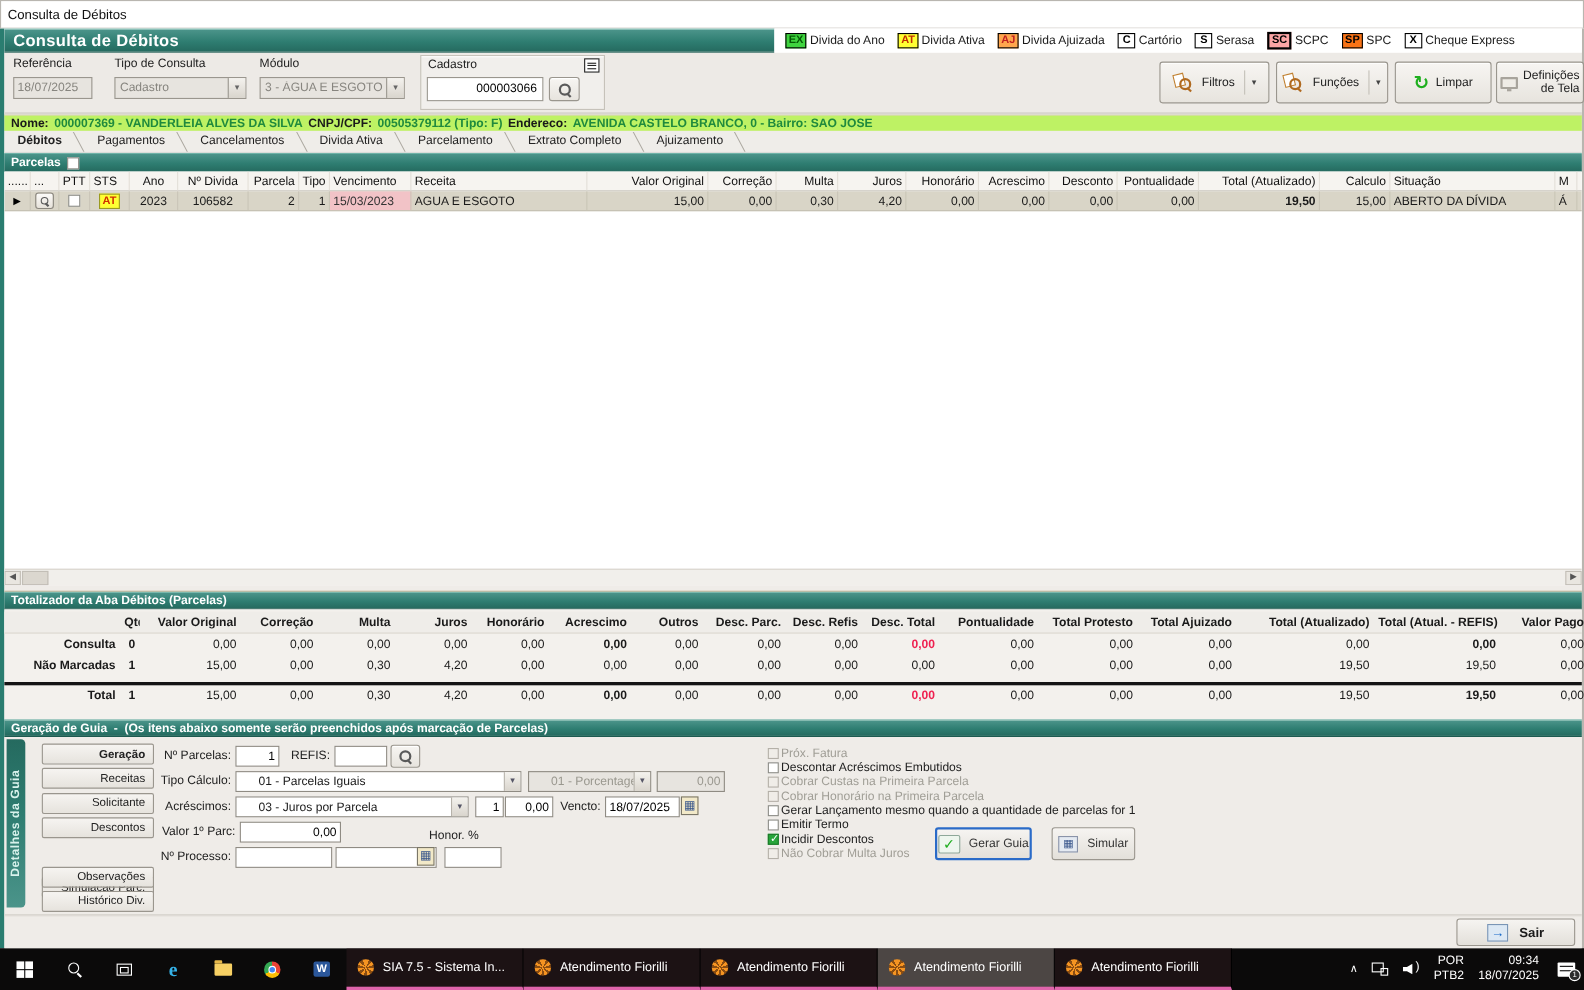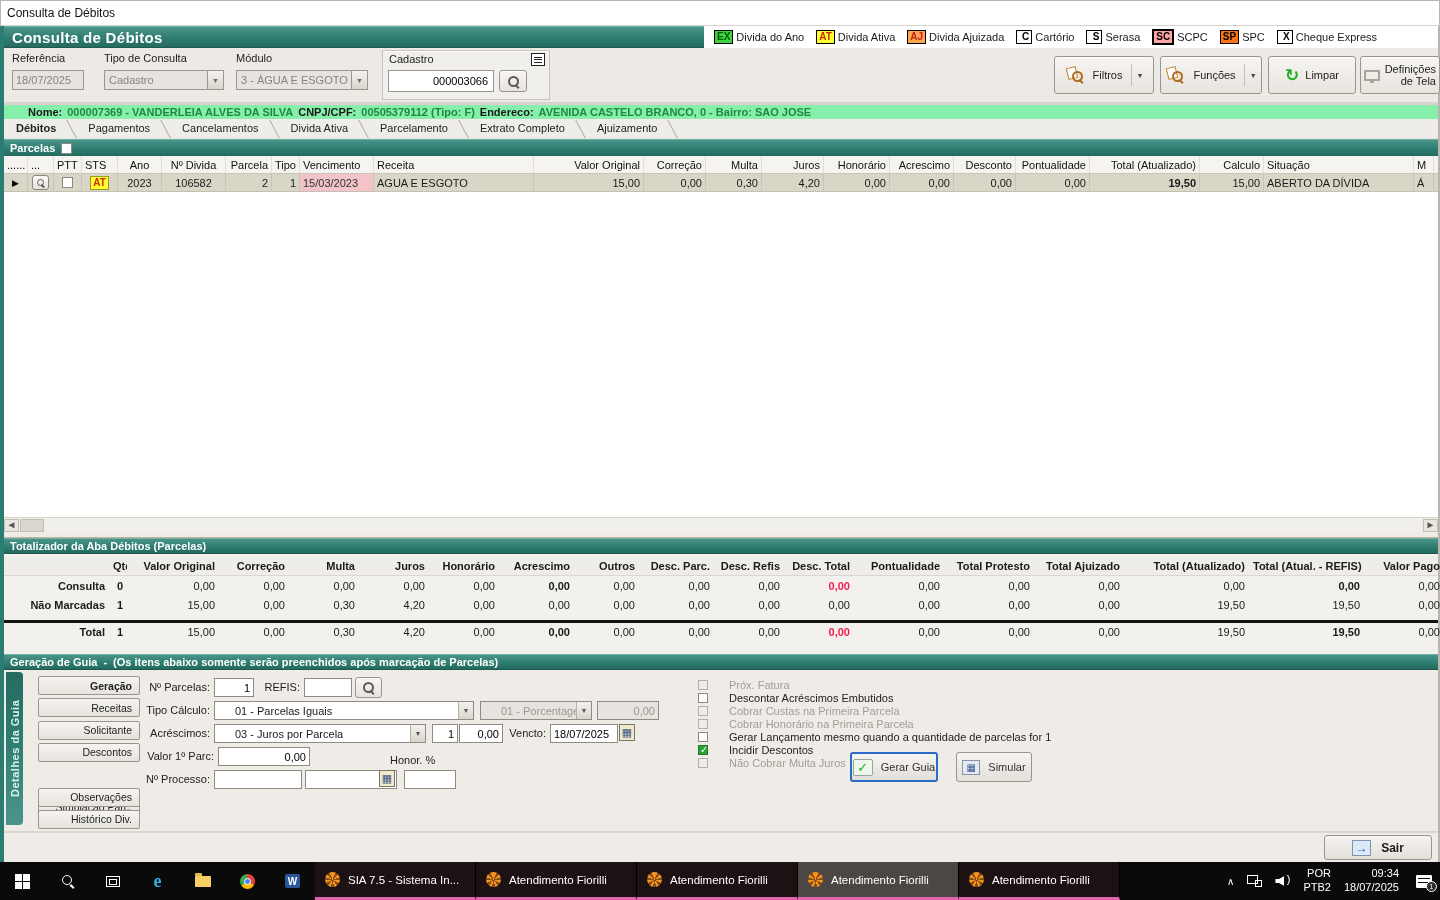--- a/index.html
+++ b/index.html
@@ -10,21 +10,21 @@
   
   .titlebar{height:26px;background:#fff;border:1px solid #b9b6b0;border-bottom:1px solid #d7d4cf;display:flex;align-items:center;padding-left:6px;font-size:12px;color:#111}
 
   
   .appbody{border-left:4px solid #2a7d70;border-right:2px solid #b9b6b0;flex:1;display:flex;flex-direction:column;min-height:0}
   .app-header{height:22px;display:flex;align-items:stretch;background:#fff}
   .teal{background:linear-gradient(180deg,#4b948a 0%,#2e7d71 55%,#256a5f 100%);color:#fff}
   .app-title{width:700px;display:flex;align-items:center;padding-left:8px;font-size:15px;font-weight:bold;letter-spacing:.3px;border-top:1px solid #6fb3a8;border-bottom:1px solid #1c5a50}
   .legend{flex:1;display:flex;align-items:center;gap:12px;padding-left:10px;background:#fff}
   .legend-item{display:flex;align-items:center;gap:3px;white-space:nowrap}
-  .legend-code{display:inline-block;min-width:16px;text-align:right;font-weight:bold;font-size:10px;border:1px solid #000;padding:0 2px;line-height:12px}
+  .legend-code{display:inline-block;min-width:16px;text-align:center;font-weight:bold;font-size:10px;border:1px solid #000;padding:0 2px;line-height:12px}
   .legend-code.thick{border-width:2px}
   .legend-label{font-size:11px}
 
   
   .toolbar{height:56px;position:relative;background:#edeae6;border-bottom:2px solid #d8d5cf}
   .fld-label{position:absolute;font-size:11px;color:#222}
   .inp{position:absolute;height:20px;border:1px solid #9a968e;background:#fff;font-size:11px;padding:0 3px;font-family:inherit}
   .inp.dis{background:#e7e4df;color:#87857f}
   .combo{position:absolute;height:20px;border:1px solid #9a968e;background:#e7e4df;display:flex;align-items:center}
   .combo .ct{flex:1;padding:0 4px;color:#87857f;white-space:nowrap;overflow:hidden}
@@ -39,21 +39,21 @@
   .mag::after{content:'';position:absolute;left:9px;top:9px;width:5px;height:2px;background:#5a5a5a;transform:rotate(45deg);transform-origin:0 0}
   .mag.orange::before{border-color:#b06a20}
   .mag.orange::after{background:#b06a20}
   .doc{position:absolute;width:10px;height:12px;background:#fff;border:1px solid #c08030;transform:rotate(-14deg);left:2px;top:1px}
   .ico-wrap{position:relative;width:22px;height:18px;flex:0 0 auto}
   .recycle{color:#1faf1f;font-size:17px;font-weight:bold;line-height:1}
   .monitor{width:16px;height:11px;border:2px solid #a8a49c;border-radius:1px;position:relative;background:#efece6}
   .monitor::after{content:'';position:absolute;left:4px;bottom:-4px;width:4px;height:2px;background:#a8a49c}
 
   
-  .person{height:15px;background:#86efac;border-top:1px solid #e3cdd2;display:flex;align-items:center;gap:5px;padding-left:24px;font-weight:bold;white-space:nowrap;overflow:hidden}
+  .person{height:15px;background:#bef264;border-top:1px solid #e3cdd2;display:flex;align-items:center;gap:5px;padding-left:6px;font-weight:bold;white-space:nowrap;overflow:hidden}
   .person .val{color:#1f8a3d}
 
   
   .tabs{height:20px;background:#efede9;display:flex;align-items:flex-end;padding-left:2px;border-bottom:1px solid #e6e3de}
   .tab{position:relative;height:19px;line-height:19px;padding:0 22px 0 10px;font-size:11px;color:#222}
   .tab::after{content:'';position:absolute;top:1px;right:6px;bottom:0;width:1px;background:#aba79f;transform:skewX(28deg)}
   .tab.active{font-weight:bold}
 
   
   .parcelas{height:17px;display:flex;align-items:center;gap:6px;padding-left:6px;font-weight:bold;border-top:1px solid #6fb3a8}
@@ -108,21 +108,21 @@
   .ginp{position:absolute;height:19px;border:1px solid #8f8b83;background:#fff;font-size:11px;padding:0 3px;font-family:inherit}
   .ginp.r{text-align:right}
   .ginp.dis{background:#e7e4df;color:#9a988f}
   .gcombo{position:absolute;height:19px;border:1px solid #8f8b83;background:#fff;display:flex;align-items:center}
   .gcombo .ct{flex:1;padding:0 20px;white-space:nowrap;overflow:hidden}
   .gcombo .cb-btn{width:15px;height:100%;border-left:1px solid #b6b2aa;background:linear-gradient(180deg,#f4f2ee,#d9d5cd);display:flex;align-items:center;justify-content:center;font-size:7px;color:#556}
   .gcombo.dis{background:#e7e4df}
   .gcombo.dis .ct{color:#9a988f}
   .calico{position:absolute;width:16px;height:17px;background:#f2e9c8;border:1px solid #7a7668;color:#35538a;font-size:11px;line-height:15px;text-align:center}
   .checks{position:absolute;left:694px;top:8px;width:400px}
-  .chk-row{display:flex;align-items:center;gap:21px;height:13px;font-size:11px;color:#222}
+  .chk-row{display:flex;align-items:center;gap:2px;height:13px;font-size:11px;color:#222}
   .chk-row.dis{color:#a09e96}
   .chk-row .cb{width:10px;height:10px}
   .bigbtn{position:absolute;height:30px;background:linear-gradient(180deg,#f6f4f1,#e3e0da);border:1px solid #9a968e;border-radius:3px;display:flex;align-items:center;justify-content:center;gap:8px;font-size:11px;color:#333}
   .bigbtn.focus{border:2px solid #2a6bc8}
   .ggi{width:20px;height:17px;background:#eef6ee;border:1px solid #8fa89a;border-radius:2px;color:#1faf1f;font-weight:bold;font-size:13px;line-height:15px;text-align:center}
   .simi{width:18px;height:15px;background:#e4eaf2;border:1px solid #8a93a8;color:#35538a;font-size:10px;line-height:13px;text-align:center}
 
   
   .bottom{height:30px;background:#efece8;border-top:1px solid #dbd8d2;position:relative}
   .sair-btn{position:absolute;right:6px;top:2px;width:108px;height:25px;background:linear-gradient(180deg,#f6f4f1,#e3e0da);border:1px solid #9a968e;border-radius:3px;display:flex;align-items:center;justify-content:center;gap:10px;font-weight:bold;font-size:12px}
@@ -514,20 +514,24 @@
           </div>
           <div class="chk-row dis">
             <span class="cb dis"></span>
             <span>Cobrar Honorário na Primeira Parcela</span>
           </div>
           <div class="chk-row">
             <span class="cb"></span>
             <span>Gerar Lançamento mesmo quando a quantidade de parcelas for 1</span>
           </div>
           <div class="chk-row">
+            <span class="cb"></span>
+            <span>Emitir Termo</span>
+          </div>
+          <div class="chk-row">
             <span class="cb checked"></span>
             <span>Incidir Descontos</span>
           </div>
           <div class="chk-row dis">
             <span class="cb dis"></span>
             <span>Não Cobrar Multa Juros</span>
           </div>
         </div>
 
       <span class="bigbtn focus" style="left:846px;top:82px;width:88px">

